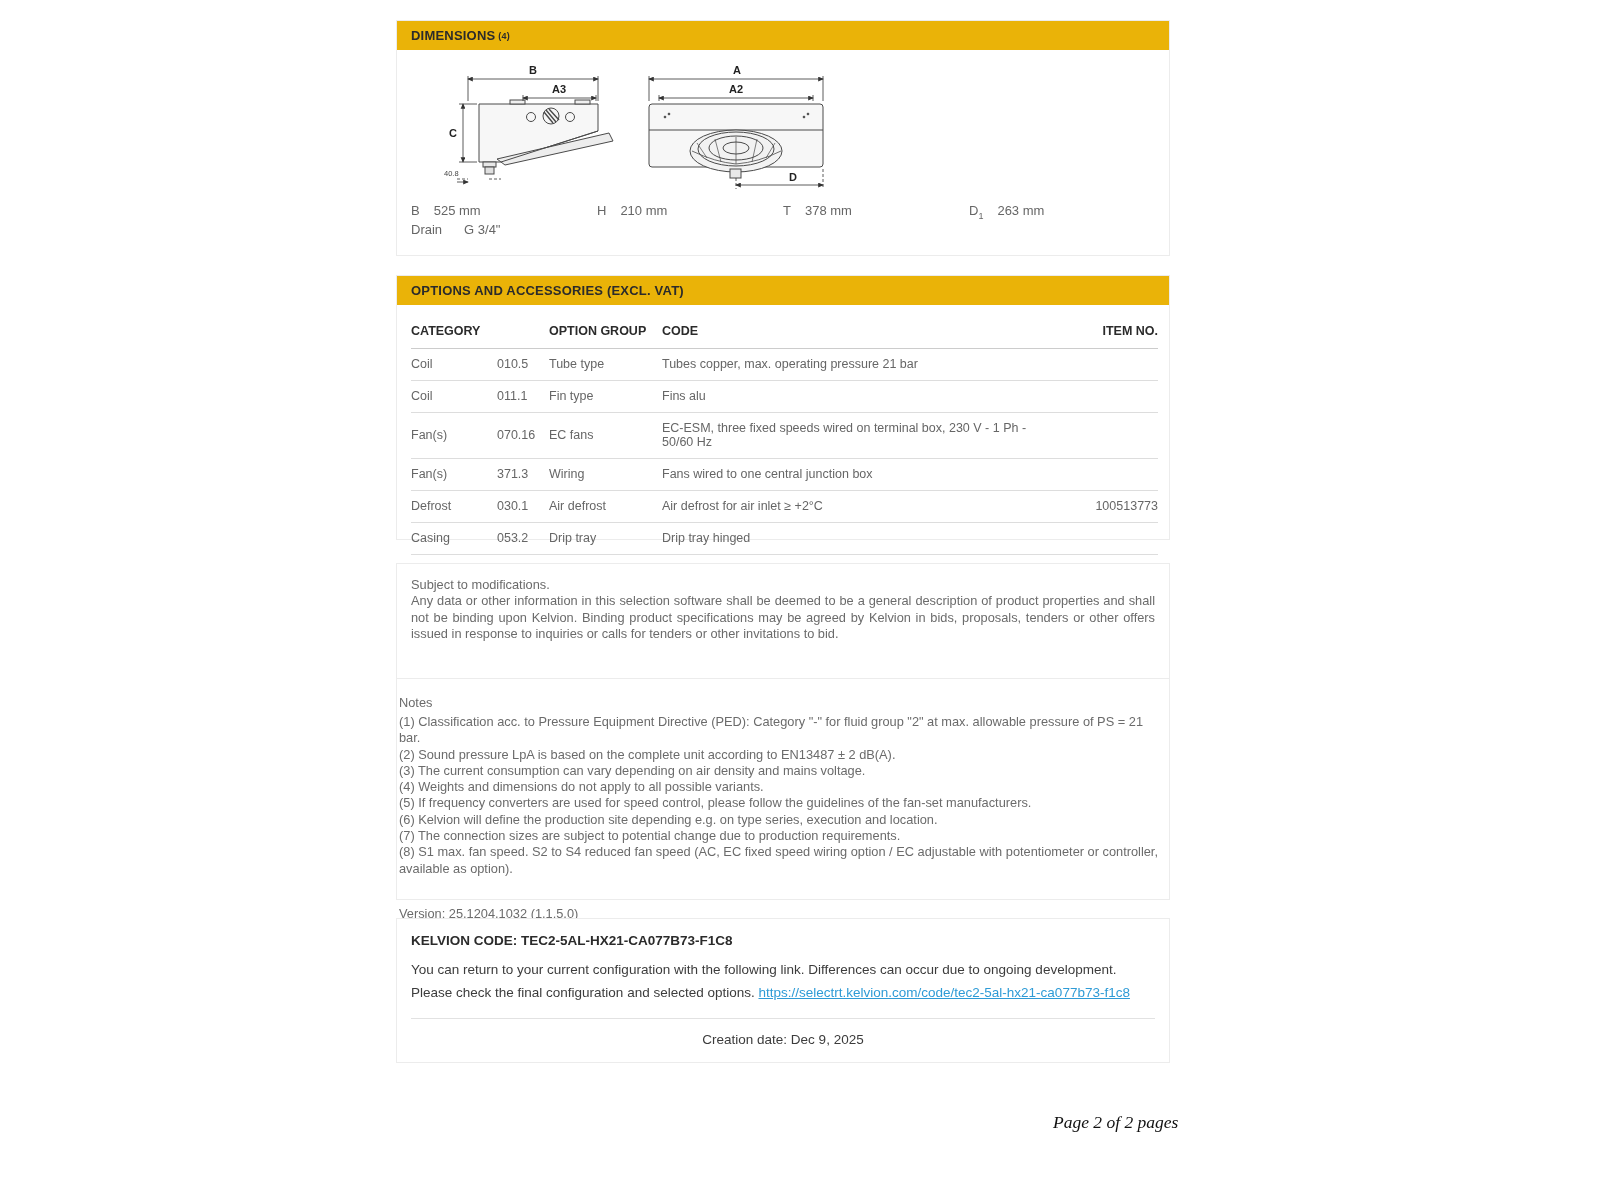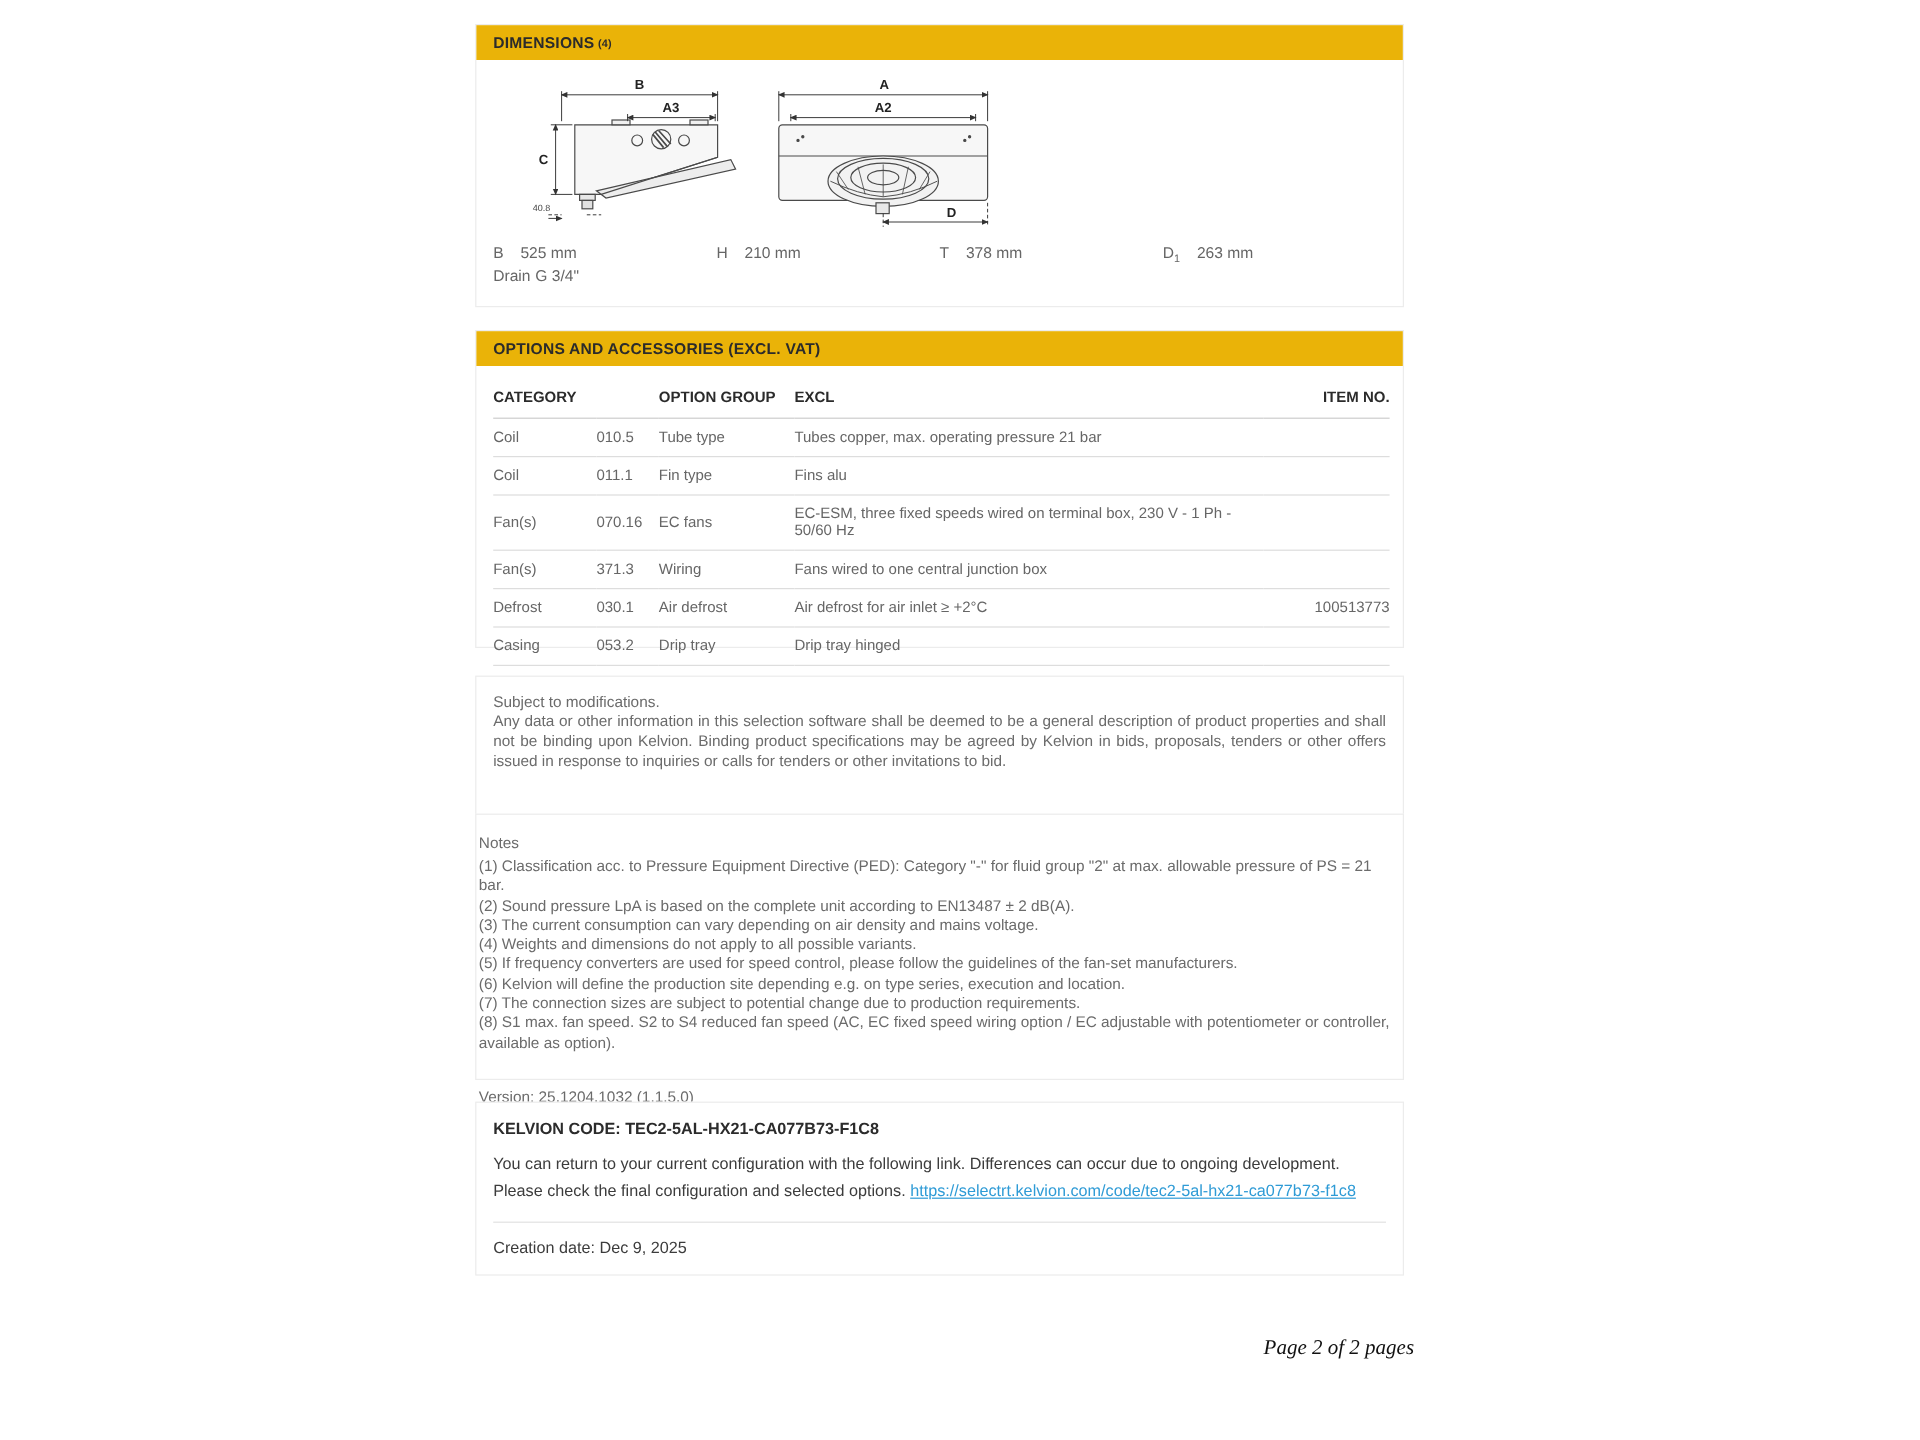--- a/index.html
+++ b/index.html
@@ -27,21 +27,21 @@
   .dim-label { font-size:11px; font-weight:bold; fill:#222; }
   .dim-small { font-size:7.5px; fill:#444; }
   .dims-values {
     position:absolute; top:182px; left:14px; right:14px;
     display:flex; font-size:13px; color:#666;
   }
   .dims-values .dim-item { width:192px; }
   .dims-values .dim-item .dlabel { margin-right:14px; }
   .dims-values sub { font-size:9px; }
   .drain-line { position:absolute; top:201px; left:14px; font-size:13px; color:#666; }
-  .drain-line .dlabel { margin-right:4px; }
+  .drain-line .dlabel { margin-right:22px; }
 
   
   #card-options { top:275px; height:265px; }
   .options-table {
     position:absolute; top:40px; left:14px; width:747px;
     border-collapse:collapse; font-size:12.5px; color:#666;
   }
   .options-table th {
     text-align:left; font-size:12.5px; font-weight:bold; color:#2b2b2b;
     padding:8px 0 10px 0; border-bottom:1px solid #cccccc;
@@ -60,21 +60,21 @@
   .notes-title { font-size:12.8px; color:#6b6b6b; margin-bottom:4px; }
   .note-line { font-size:12.8px; line-height:16.3px; color:#6b6b6b; }
   .version-line { font-size:12.8px; color:#6b6b6b; margin-top:29px; }
 
   
   #card-kelvion { top:918px; height:145px; padding:14px 14px; }
   .kelvion-title { font-size:13.5px; font-weight:bold; color:#2b2b2b; margin-bottom:10px; }
   .kelvion-body { font-size:13.5px; line-height:23px; color:#3c3c3c; }
   .kelvion-body a { color:#2e9bd6; text-decoration:underline; }
   .kelvion-divider { border:none; border-top:1px solid #e2e2e2; margin:14px 0 0 0; }
-  .creation-date { font-size:13.5px; color:#3c3c3c; margin-top:13px; }
+  .creation-date { font-size:13.5px; color:#3c3c3c; margin-top:13px;text-align:center; }
 
   
   .page-footer {
     position:absolute; top:1112px; left:1053px; width:120px;
     font-family:"Liberation Serif", serif; font-size:17.5px; color:#111111;
     white-space:nowrap;
     font-style:italic;
   }
 </style>
 </head>
@@ -187,21 +187,21 @@
   <div class="section-header">
     <span>OPTIONS AND ACCESSORIES (EXCL. VAT)</span>
   </div>
 
   <table class="options-table">
     <thead>
       <tr>
         <th class="col-cat">CATEGORY</th>
         <th class="col-code"></th>
         <th class="col-grp">OPTION GROUP</th>
-        <th>EXCL</th>
+        <th>CODE</th>
         <th class="col-no num">ITEM NO.</th>
       </tr>
     </thead>
     <tbody>
 
     <tr>
         <td>Coil</td>
         <td>010.5</td>
         <td>Tube type</td>
         <td>Tubes copper, max. operating pressure 21 bar</td>

